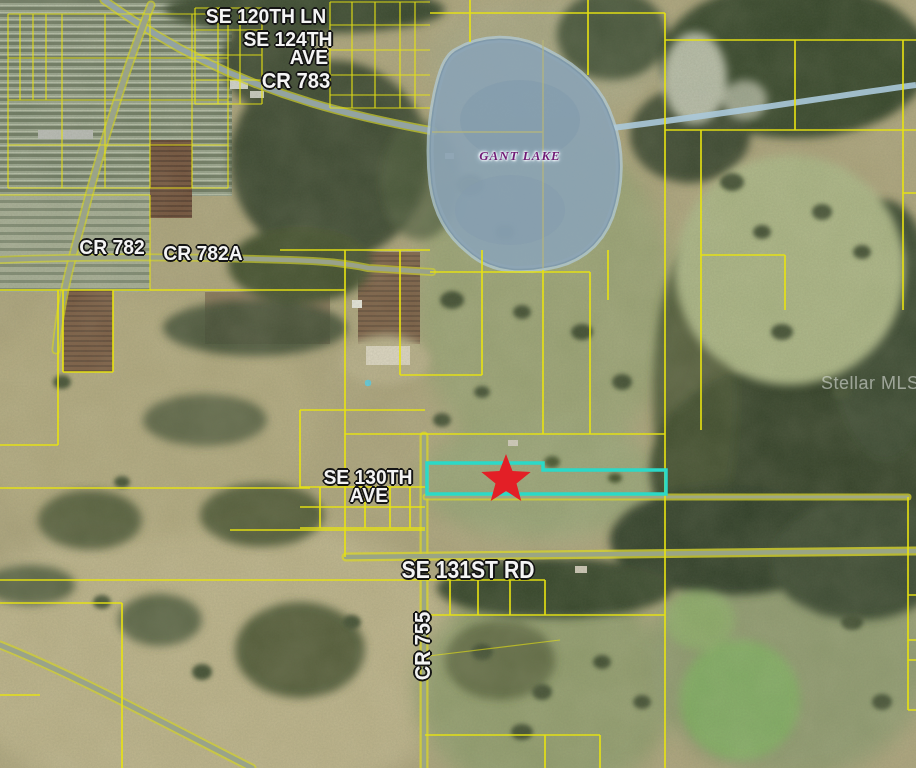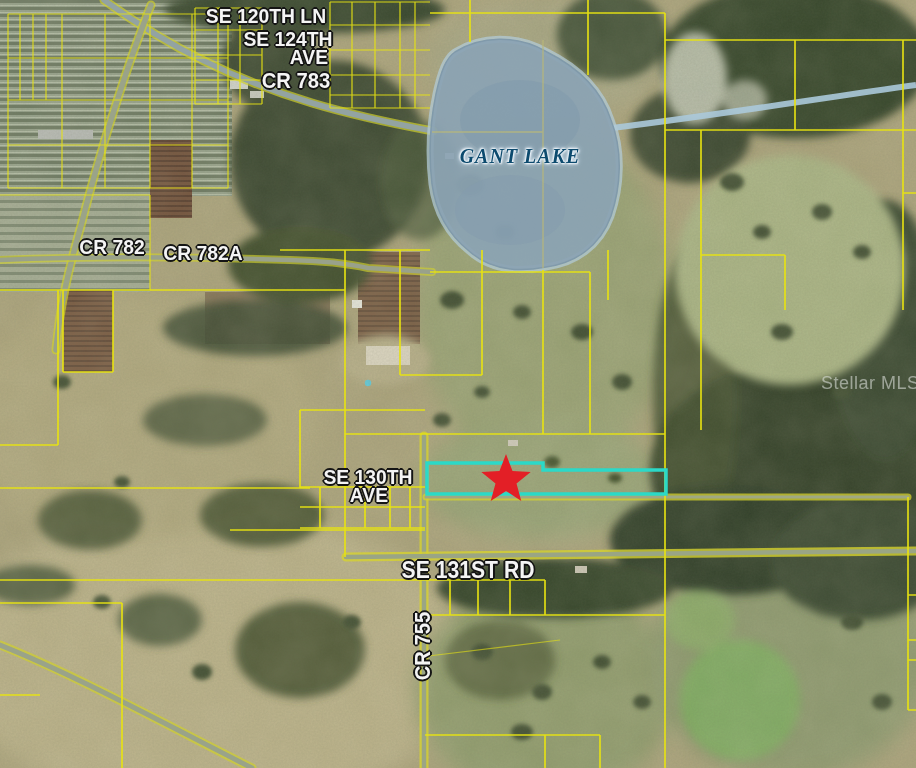--- a/index.html
+++ b/index.html
@@ -22,21 +22,21 @@
   .lbl-782  {left:112px;top:247px;font-size:21px;}
   .lbl-782a {left:203px;top:253px;font-size:21px;}
   .lbl-130  {left:368px;top:477px;font-size:21px;}
   .lbl-130b {left:369px;top:495px;font-size:21px;}
   .lbl-131  {left:468px;top:570px;font-size:23px;}
   .lbl-755  {left:423px;top:646px;font-size:22px;transform:translate(-50%,-50%) rotate(-90deg) scaleX(.92);}
   .lbl-lake{
     position:absolute;left:520px;top:156px;z-index:5;
     transform:translate(-50%,-50%);
     font-family:"Liberation Serif",serif;font-weight:700;font-style:italic;
-    font-size:20px;letter-spacing:1px;color:#0c4a6e;white-space:nowrap;
+    font-size:13px;letter-spacing:1px;color:#701a75;white-space:nowrap;
     text-shadow:0 0 2px #ffffff,0 0 4px #cfe2f2,0 0 6px #cfe2f2,1px 1px 2px #ffffff,-1px -1px 2px #ffffff;
   }
   .watermark{
     position:absolute;left:821px;top:383px;z-index:6;
     transform:translate(0,-50%);
     font-size:18px;letter-spacing:.5px;color:rgba(222,226,220,.58);white-space:nowrap;
   }
 </style>
 </head>
 <body>

